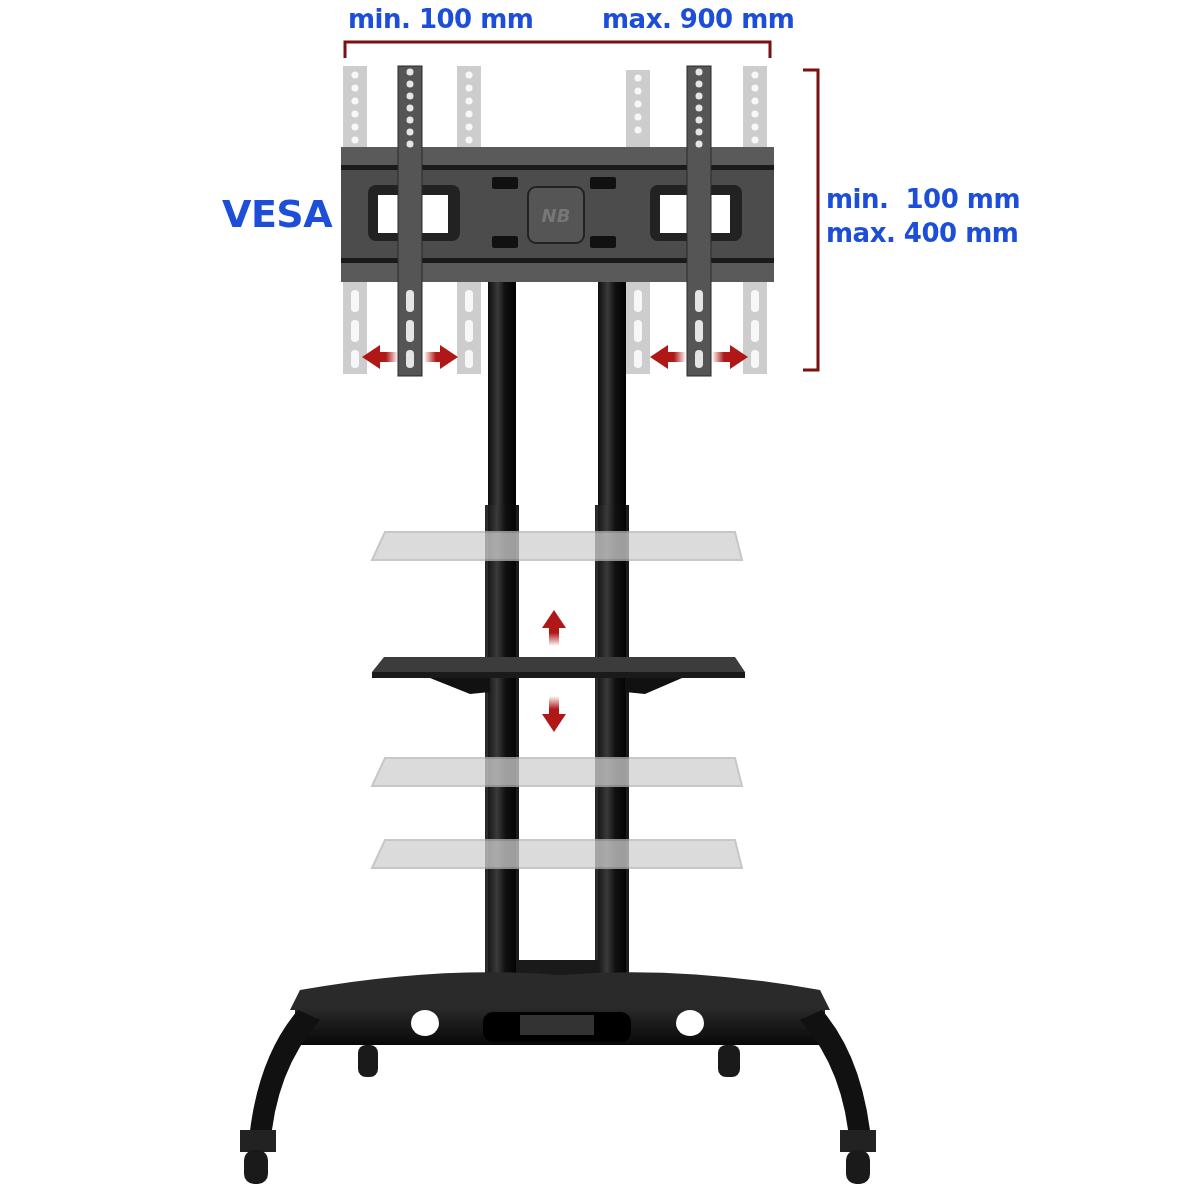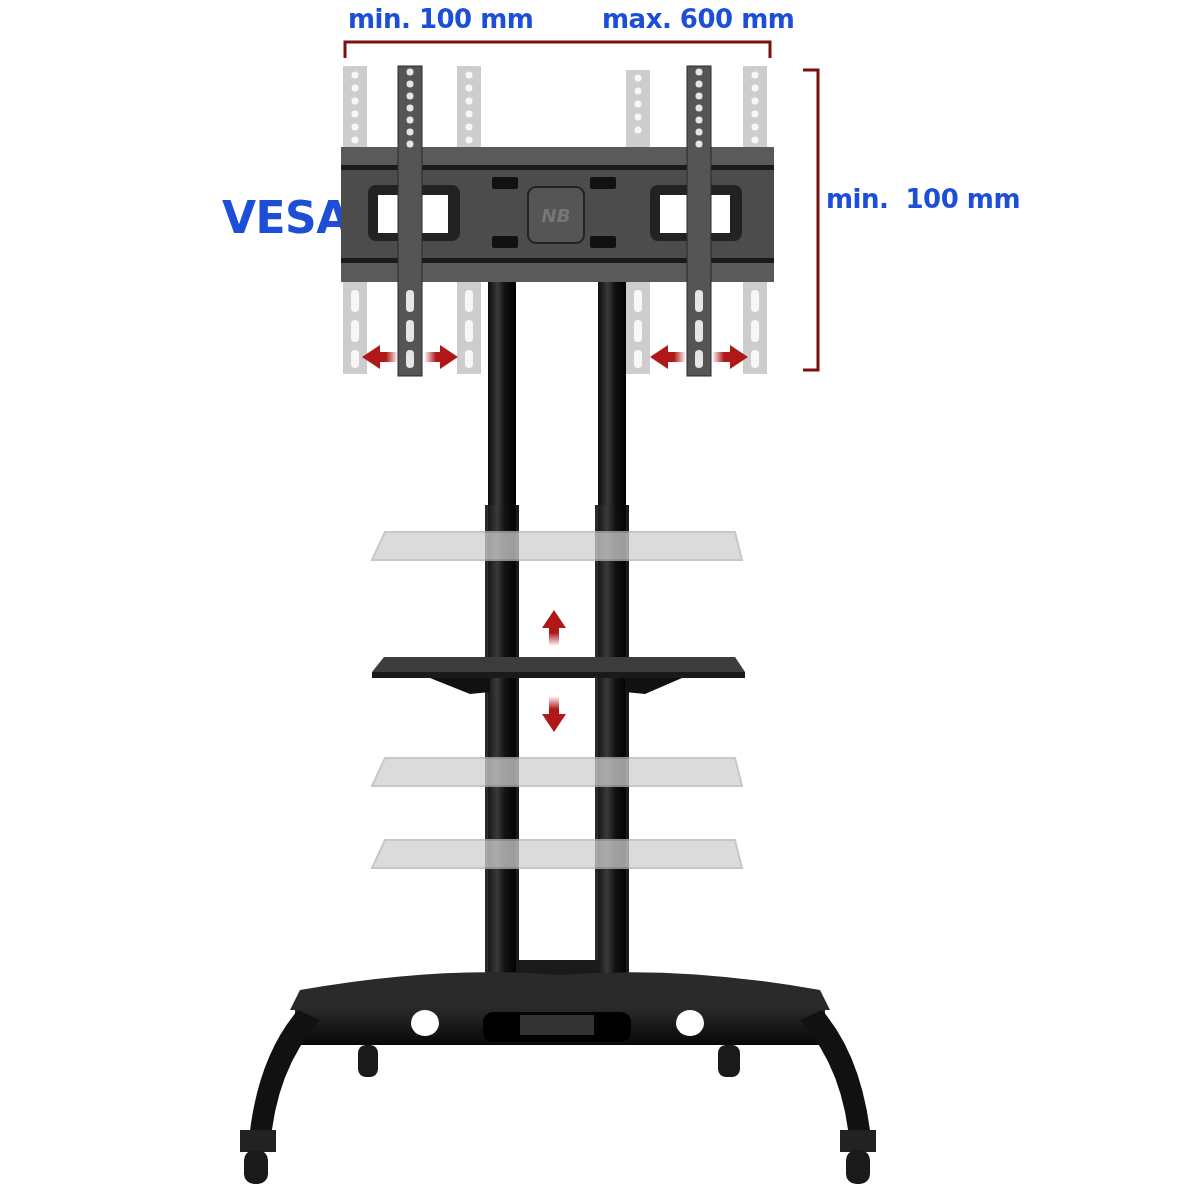--- a/index.html
+++ b/index.html
@@ -1,31 +1,32 @@
 <!DOCTYPE html>
 <html><head>
 <meta charset="utf-8">
 <style>
   html,body{margin:0;padding:0;background:#fff;}
   body{width:1200px;height:1200px;position:relative;overflow:hidden;font-family:"DejaVu Sans",sans-serif;}
   .label{position:absolute;color:#1d4ed8;font-weight:bold;white-space:nowrap;letter-spacing:-0.5px;}
   .dim-top-min{left:348px;top:4px;font-size:26px;}
   .dim-top-max{left:602px;top:4px;font-size:26px;}
-  .vesa{left:222px;top:192px;font-size:44px;font-weight:bold;text-align:center;}
+  .vesa{left:222px;top:192px;font-size:38px;font-weight:bold;text-align:center;}
   .dim-right{left:826px;top:182px;font-size:26px;line-height:34px;}
   svg{position:absolute;left:0;top:0;}
 </style>
 </head>
 <body>
 
 <div class="label dim-top-min">min. 100 mm</div>
-<div class="label dim-top-max">max. 600 mm</div>
+<div class="label dim-top-max">max. 900 mm</div>
 <div class="label vesa">VESA</div>
 <div class="label dim-right">
   <div style="white-space:pre">min.  100 mm</div>
+  <div>max. 400 mm</div>
 </div>
 
 <svg width="1200" height="1200" viewBox="0 0 1200 1200">
   <defs>
     <linearGradient id="pole" x1="0" x2="1">
       <stop offset="0" stop-color="#0d0d0d"></stop>
         <stop offset="0.35" stop-color="#3a3a3a"></stop>
         <stop offset="0.6" stop-color="#111"></stop>
         <stop offset="1" stop-color="#000"></stop>
     </linearGradient>

